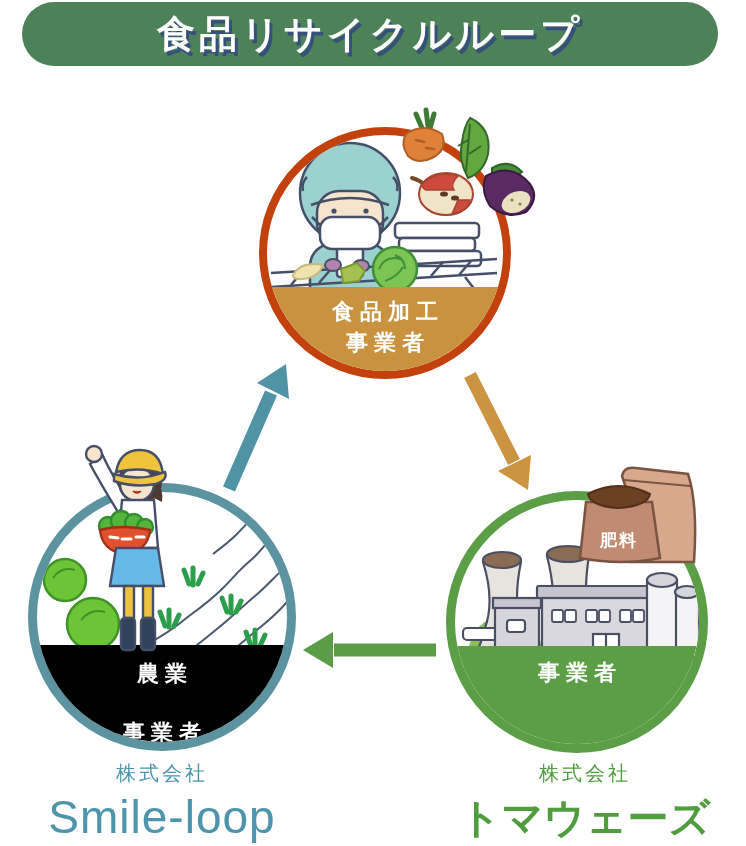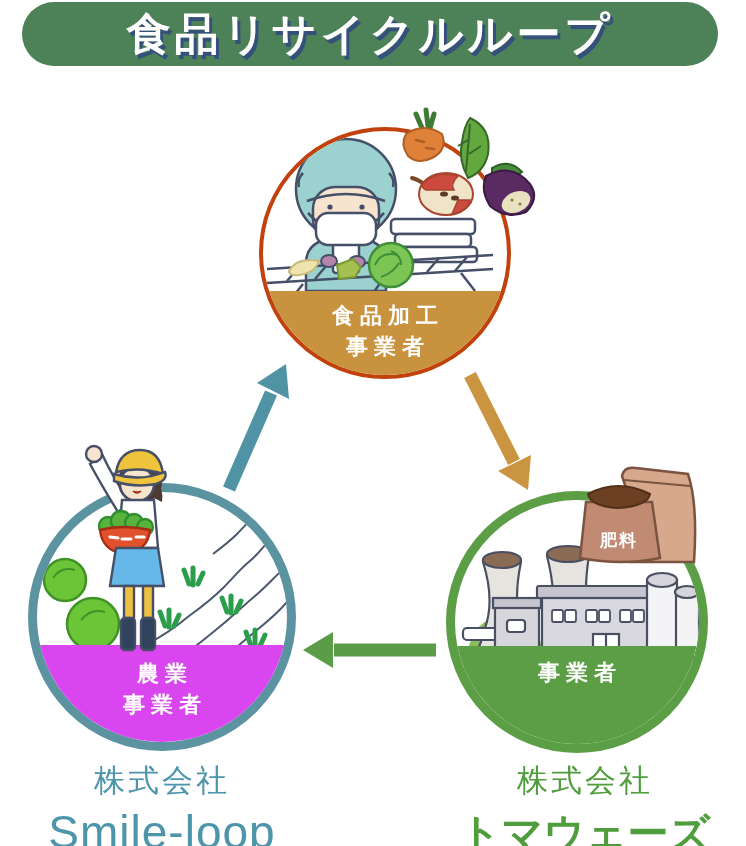--- a/index.html
+++ b/index.html
@@ -2,47 +2,47 @@
 <html><head>
 <meta charset="utf-8">
 <style>
   html,body{margin:0;padding:0;background:#fff;}
   #stage{position:relative;width:746px;height:846px;overflow:hidden;background:#fff;
          font-family:"Liberation Sans","DejaVu Sans",sans-serif;}
 
   
   .banner{position:absolute;left:22px;top:2px;width:696px;height:64px;border-radius:32px;
           background:#4d8158;display:flex;align-items:center;justify-content:center;}
-  .banner-title{font-size:44px;font-weight:bold;color:#ffffff;letter-spacing:4px;
+  .banner-title{font-size:38px;font-weight:bold;color:#ffffff;letter-spacing:4px;
                 text-shadow:3px 4px 0 #35507a;white-space:nowrap;}
 
   
   .circle{position:absolute;border-radius:50%;background:#fff;overflow:hidden;box-sizing:border-box;}
-  .circle.c-top  {left:259px;top:127px;width:252px;height:252px;border:4px solid #c2410c;text-align:center;}
+  .circle.c-top  {left:259px;top:127px;width:252px;height:252px;border:8px solid #c2410c;text-align:center;}
   .circle.c-left {left:28px; top:483px;width:268px;height:268px;border:9px solid #5b93a1;}
   .circle.c-right{left:446px;top:491px;width:262px;height:262px;border:9px solid #5b9e45;}
   .circle svg.interior{position:absolute;left:0;top:0;}
 
   .band{position:absolute;left:0;right:0;bottom:0;display:flex;flex-direction:column;
         align-items:center;color:#fff;font-weight:bold;font-size:22px;line-height:31px;
         letter-spacing:6px;text-indent:6px;}
   .c-top  .band{height:75px;background:#c8923e;padding-top:9px;}
-  .c-left .band{height:84px;background:#d946ef;padding-top:13px;}
+  .c-left .band{height:84px;background:#000000;padding-top:13px;gap:28px;}
   .c-right.circle .band{height:87px;background:#5b9e45;padding-top:11px;}
 
   
   .overlay{position:absolute;pointer-events:none;}
   #arrows   {left:0;top:0;}
   #veggies  {left:388px;top:106px;}
   #farmgirl {left:60px;top:438px;}
   #fertbags {left:572px;top:462px;}
 
   
   .company{position:absolute;text-align:center;width:300px;top:760px;}
-  .company .prefix{font-size:31px;letter-spacing:3px;}
+  .company .prefix{font-size:20px;letter-spacing:3px;}
   .company.left{left:12px;color:#4c95aa;}
   .company.right{left:435px;color:#4f9d3d;}
   .company .name-en{font-size:46px;letter-spacing:1px;margin-top:3px;color:#4c95aa;}
   .company .name-jp{font-size:41px;font-weight:bold;margin-top:4px;color:#4f9d3d;}
 </style>
 </head>
 <body>
 
 <div id="stage">
 

